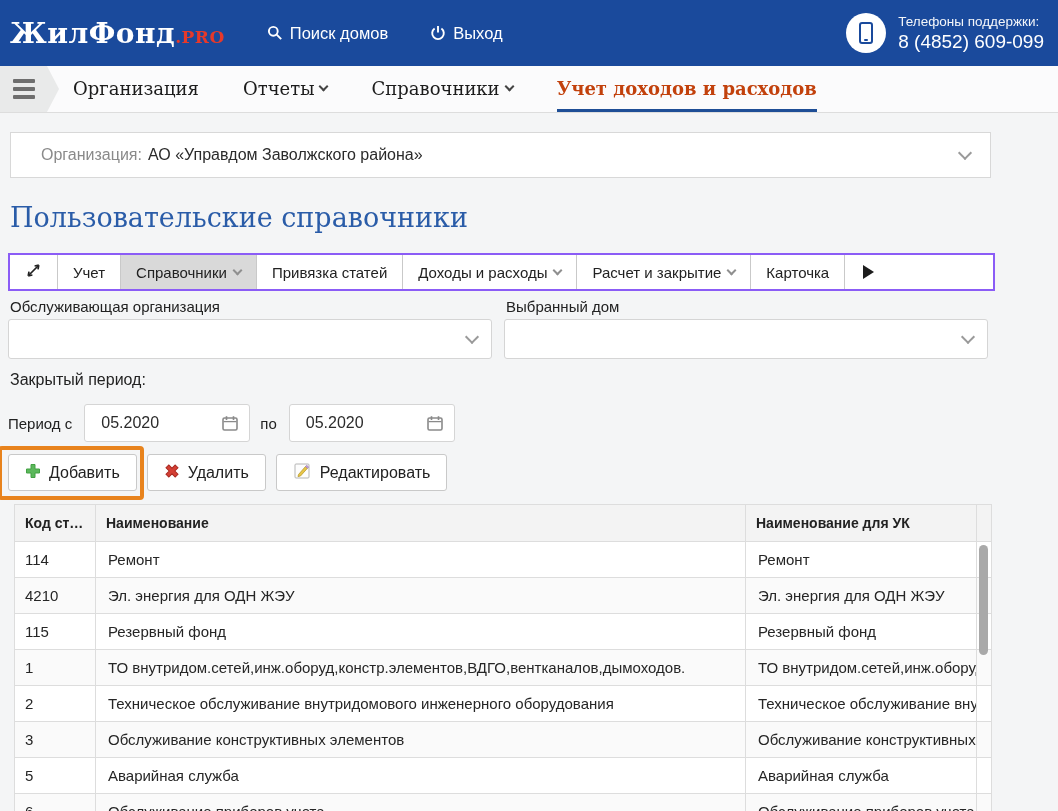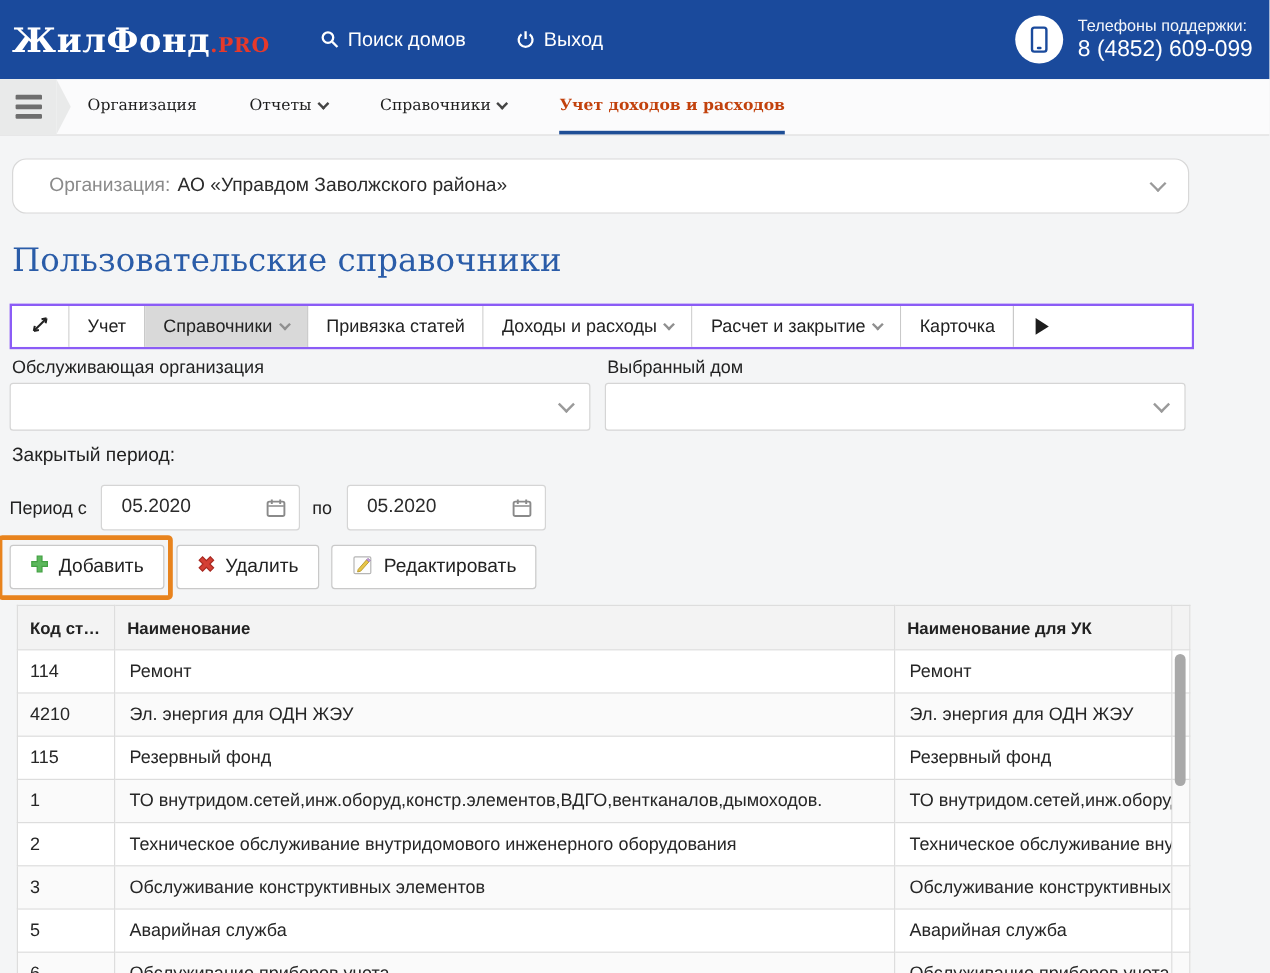--- a/index.html
+++ b/index.html
@@ -18,30 +18,30 @@
   .support { color:#fff; }
   .support .lbl { font-size:13.5px; opacity:.95; }
   .support .num { font-size:19px; margin-top:2px; }
 
   
   .navbar { height:47px; background:#fbfbfc; border-bottom:1px solid #ddd; display:flex; align-items:stretch; }
   .burger-wrap { display:flex; align-items:stretch; margin-right:14px; cursor:pointer; }
   .burger { width:47px; background:#e9eaea; display:flex; flex-direction:column; justify-content:center; align-items:center; gap:4px; }
   .burger span { width:22px; height:4px; background:#6e6e6e; border-radius:1px; }
   .burger-tail { width:0; height:0; border-top:23.5px solid transparent; border-bottom:23.5px solid transparent; border-left:12px solid #e9eaea; }
-  .tabs { display:flex; align-items:stretch; gap:44px; font-family:"DejaVu Serif", serif; font-size:13px;justify-content:space-between; }
+  .tabs { display:flex; align-items:stretch; gap:44px; font-family:"DejaVu Serif", serif; font-size:18px;justify-content:space-between; }
   .tab { display:flex; align-items:center; gap:6px; cursor:pointer; color:#1c1c1c; border-bottom:3px solid transparent; padding-top:2px; }
   .tab.active { color:#c2410c; border-bottom-color:#1e4e96; font-weight:bold; }
   .chev { display:inline-block; width:7px; height:7px; border-right:2px solid #444; border-bottom:2px solid #444; transform:rotate(45deg); margin-top:-4px; }
   .chev.gray { border-color:#8f8f8f; }
 
   .content { padding:0 8px; }
 
   
-  .org-select { margin:19px 2px 0 2px; width:981px; height:46px; background:#fff; border:1px solid #d8d8d8; border-radius:12px; display:flex; align-items:center; padding:0 20px 0 30px; cursor:pointer; font-size:16px; }
+  .org-select { margin:19px 2px 0 2px; width:981px; height:46px; background:#fff; border:1px solid #d8d8d8; border-radius:0; display:flex; align-items:center; padding:0 20px 0 30px; cursor:pointer; font-size:16px; }
   .org-select .org-lbl { color:#8a8a8a; margin-right:6px; }
   .org-select .org-val { color:#2b2b2b; }
   .big-chev { margin-left:auto; width:10px; height:10px; border-right:2px solid #9a9a9a; border-bottom:2px solid #9a9a9a; transform:rotate(45deg); margin-top:-4px; }
 
   .page-title { font-family:"DejaVu Serif", serif; font-size:27px; font-weight:normal; color:#2a5ca8; margin:24px 0 20px 2px; }
 
   
   .toolbar { display:flex; width:987px; border:2px solid #8b5cf6; background:#fff; height:38px; }
   .tb-btn { display:flex; align-items:center; gap:7px; padding:0 15px; border-right:1px solid #c9c9c9; font-size:15px; cursor:pointer; white-space:nowrap; background:#fff; }
   .tb-btn.pressed { background:#d9d9d9; }

